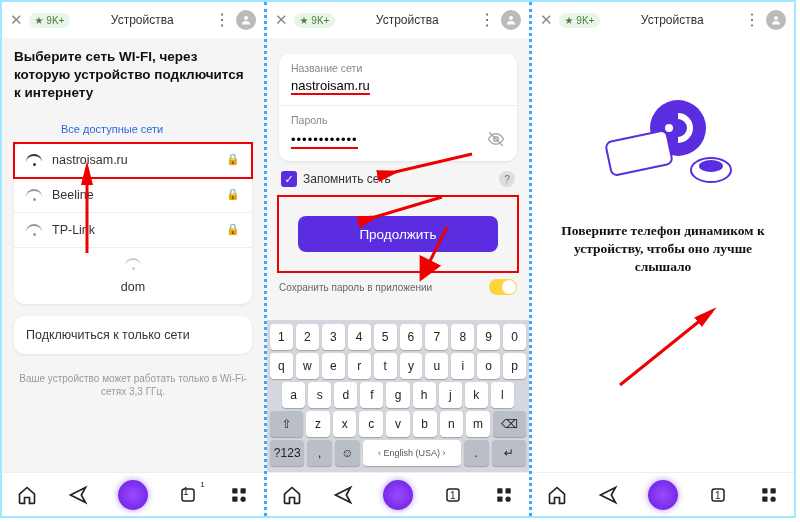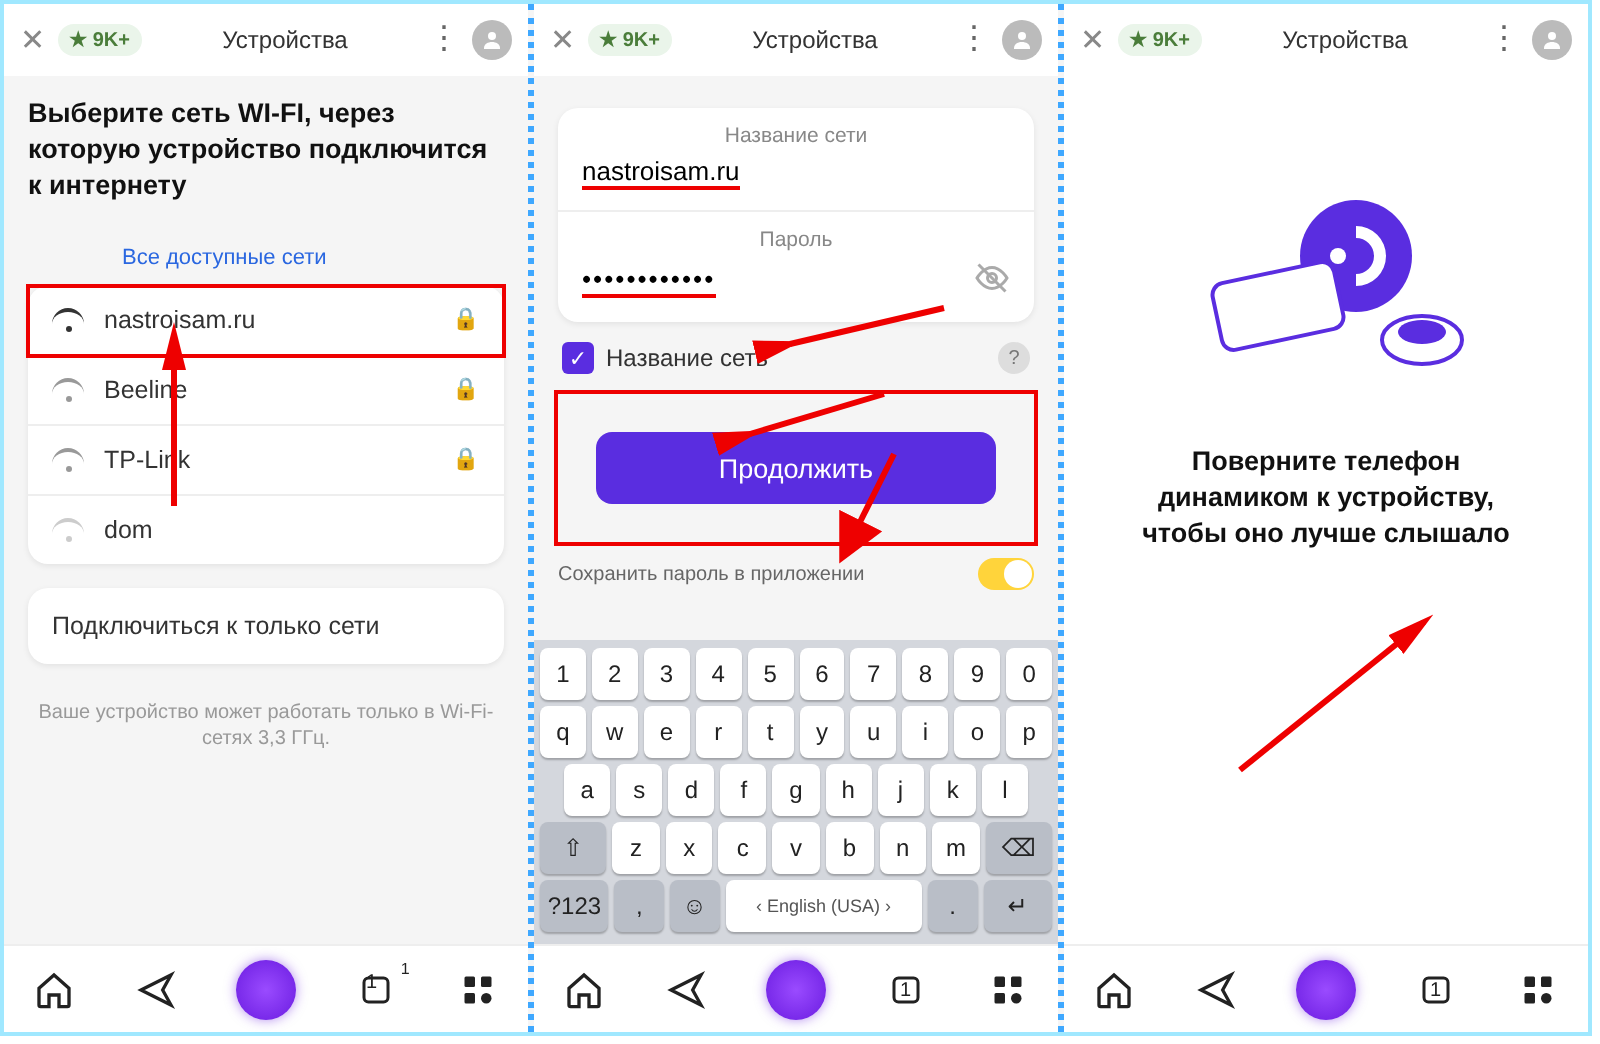--- a/index.html
+++ b/index.html
@@ -3,42 +3,42 @@
 <meta charset="utf-8">
 <style>
   * { box-sizing: border-box; margin: 0; padding: 0; }
   body { font-family: -apple-system, Arial, sans-serif; background: #fff; width: 800px; height: 522px; overflow: hidden; position: relative; }
   .frame { display: flex; width: 796px; height: 518px; border: 2px solid #a0e8ff; margin: 0; }
   .screen { flex: 1; background: #f5f5f5; position: relative; border-right: 3px dotted #3fa8ff; height: 100%; display: flex; flex-direction: column; }
   .screen:last-child { border-right: none; }
   
   .topbar { display: flex; align-items: center; gap: 6px; padding: 6px 8px; background: #fff; height: 36px; }
   .close-x { font-size: 15px; color: #888; cursor: pointer; }
-  .pill { background: #eaf5ea; color: #4a7d3a; border-radius: 8px; padding: 2px 6px; font-size: 10px; font-weight: 700; }
+  .pill { background: #eaf5ea; color: #4a7d3a; border-radius: 8px; padding: 2px 6px; font-size: 10px; font-weight: 400; }
   .tab-title { flex: 1; text-align: center; font-size: 12px; color: #333; }
   .dots { color: #666; font-size: 16px; line-height: 1; }
   .avatar { width: 20px; height: 20px; border-radius: 50%; background: #bbb; display: flex; align-items: center; justify-content: center; }
   
   .content { flex: 1; padding: 10px 12px; overflow: hidden; position: relative; }
   .h1 { font-size: 13.5px; font-weight: 700; line-height: 1.35; color: #111; margin-bottom: 20px; }
   .link-small { font-size: 11px; color: #2a67e0; margin-bottom: 8px; display: block; margin-left: 47px; }
   .card { background: #fff; border-radius: 10px; box-shadow: 0 1px 3px rgba(0,0,0,.08); }
   .netrow { display: flex; align-items: center; padding: 10px 12px; border-bottom: 1px solid #eee; gap: 10px; }
-  .netrow:last-child { border-bottom: none; }
+  .netrow:last-child { border-bottom: none; flex-direction: column; }
   .wifi-icon { width: 16px; height: 12px; position: relative; }
   .wifi-icon::before { content:""; position:absolute; inset:0; border: 2px solid currentColor; border-bottom:none; border-left:none; border-right:none; border-radius: 12px 12px 0 0; }
   .wifi-icon::after { content:""; position:absolute; left:50%; bottom:0; width:3px; height:3px; margin-left:-1.5px; background: currentColor; border-radius:50%; }
   .sig-strong { color:#333; } .sig-med { color:#999; } .sig-weak { color:#ccc; }
   .netname { flex:1; font-size:12.5px; color:#333; }
   .lock { color:#bbb; font-size:11px; }
   .hidden-net { background:#fff; border-radius:10px; margin-top:12px; padding:12px; font-size:12.5px; color:#333; box-shadow:0 1px 3px rgba(0,0,0,.08); }
   .footnote { font-size:10px; color:#999; text-align:center; margin-top:18px; line-height:1.3; }
   .redbox { outline: 2px solid #e00; outline-offset: -1px; }
   
-  .fld-label { font-size:10.5px; color:#888; padding: 8px 12px 2px; text-align: center; }
+  .fld-label { font-size:10.5px; color:#888; padding: 8px 12px 2px; }
   .fld-val { font-size:13px; padding: 2px 12px 10px; display:flex; align-items:center; gap:6px; }
   .fld-sep { height:1px; background:#eee; margin:0; }
   .dotsline { letter-spacing:1px; }
   .underline-red { border-bottom: 2px solid #e00; display:inline-block; padding-bottom:0px; }
   .chkrow { display:flex; align-items:center; gap:6px; margin:10px 2px 10px; font-size:12px; color:#333; }
   .chk { width:16px; height:16px; background:#5a2de0; border-radius:3px; color:#fff; display:flex; align-items:center; justify-content:center; font-size:11px; }
   .qmark { margin-left:auto; width:16px; height:16px; border-radius:50%; background:#ddd; color:#777; font-size:10px; display:flex; align-items:center; justify-content:center; }
   .btn-primary { background:#5a2de0; color:#fff; border:none; border-radius:8px; width:100%; height:36px; font-size:13.5px; font-weight:500; }
   .btn-wrap { padding:19px; outline:2px solid #e00; }
   .save-row { display:flex; align-items:center; margin-top:8px; font-size:10px; color:#666; }
@@ -46,21 +46,21 @@
   .toggle::after { content:""; position:absolute; right:1px; top:1px; width:14px; height:14px; background:#fff; border-radius:50%; }
   
   .kbd { background:#d4d7dd; padding:4px 3px 3px; }
   .kbdrow { display:flex; gap:3px; margin-bottom:3px; justify-content:center; }
   .key { background:#fff; border-radius:4px; height:26px; flex:1; display:flex; align-items:center; justify-content:center; font-size:12px; color:#222; box-shadow:0 1px 1px rgba(0,0,0,.25); }
   .key.wide { flex:1.4; background:#b9bec7; }
   .key.space { flex:4; font-size:10px; color:#555; }
   .key.dark { background:#b9bec7; }
   
   .graphic { display:flex; justify-content:center; margin:40px 0 24px; }
-  .msg3 { font-size:13.5px; font-weight:700; color:#111; text-align:center; line-height:1.35; padding:0 16px; }
+  .msg3 { font-size:13.5px; font-weight:700; color:#111; text-align:center; line-height:1.35; padding:0 16px;font-family:Liberation Serif, serif; }
   
   .nav { height:44px; background:#fff; display:flex; align-items:center; justify-content:space-around; border-top:1px solid #eee; }
   .navbtn { width:22px; height:22px; display:flex; align-items:center; justify-content:center; color:#222; }
   .yabtn { width:30px; height:30px; border-radius:50%; background:radial-gradient(circle,#9a4bff,#6a1be0); box-shadow:0 0 6px rgba(106,27,224,.5); }
   .sqbadge { position:relative; }
   .sqbadge::after { content: attr(data-badge); position:absolute; top:-4px; right:-6px; font-size:8px; }
   
   .arrow { position:absolute; pointer-events:none; }
   .arrow svg { overflow:visible; }
   
@@ -175,21 +175,21 @@
           <span class="dotsline underline-red">••••••••••••</span>
           <span class="eye"><svg width="18" height="18" viewBox="0 0 24 24" fill="none" stroke="#aaa" stroke-width="2">
                 <path d="M2 12s4-7 10-7 10 7 10 7-4 7-10 7-10-7-10-7z"></path>
                 <circle cx="12" cy="12" r="3"></circle>
                 <line x1="3" y1="3" x2="21" y2="21"></line>
               </svg></span>
         </div>
       </div>
       <div class="chkrow">
         <span class="chk">✓</span>
-        <span>Название сеть</span>
+        <span>Запомнить сеть</span>
         <span class="qmark">?</span>
       </div>
       <div class="btn-wrap">
         <button class="btn-primary">Продолжить</button>
       </div>
       <div class="save-row">
         <span>Сохранить пароль в приложении</span>
         <span class="toggle"></span>
       </div>
 

